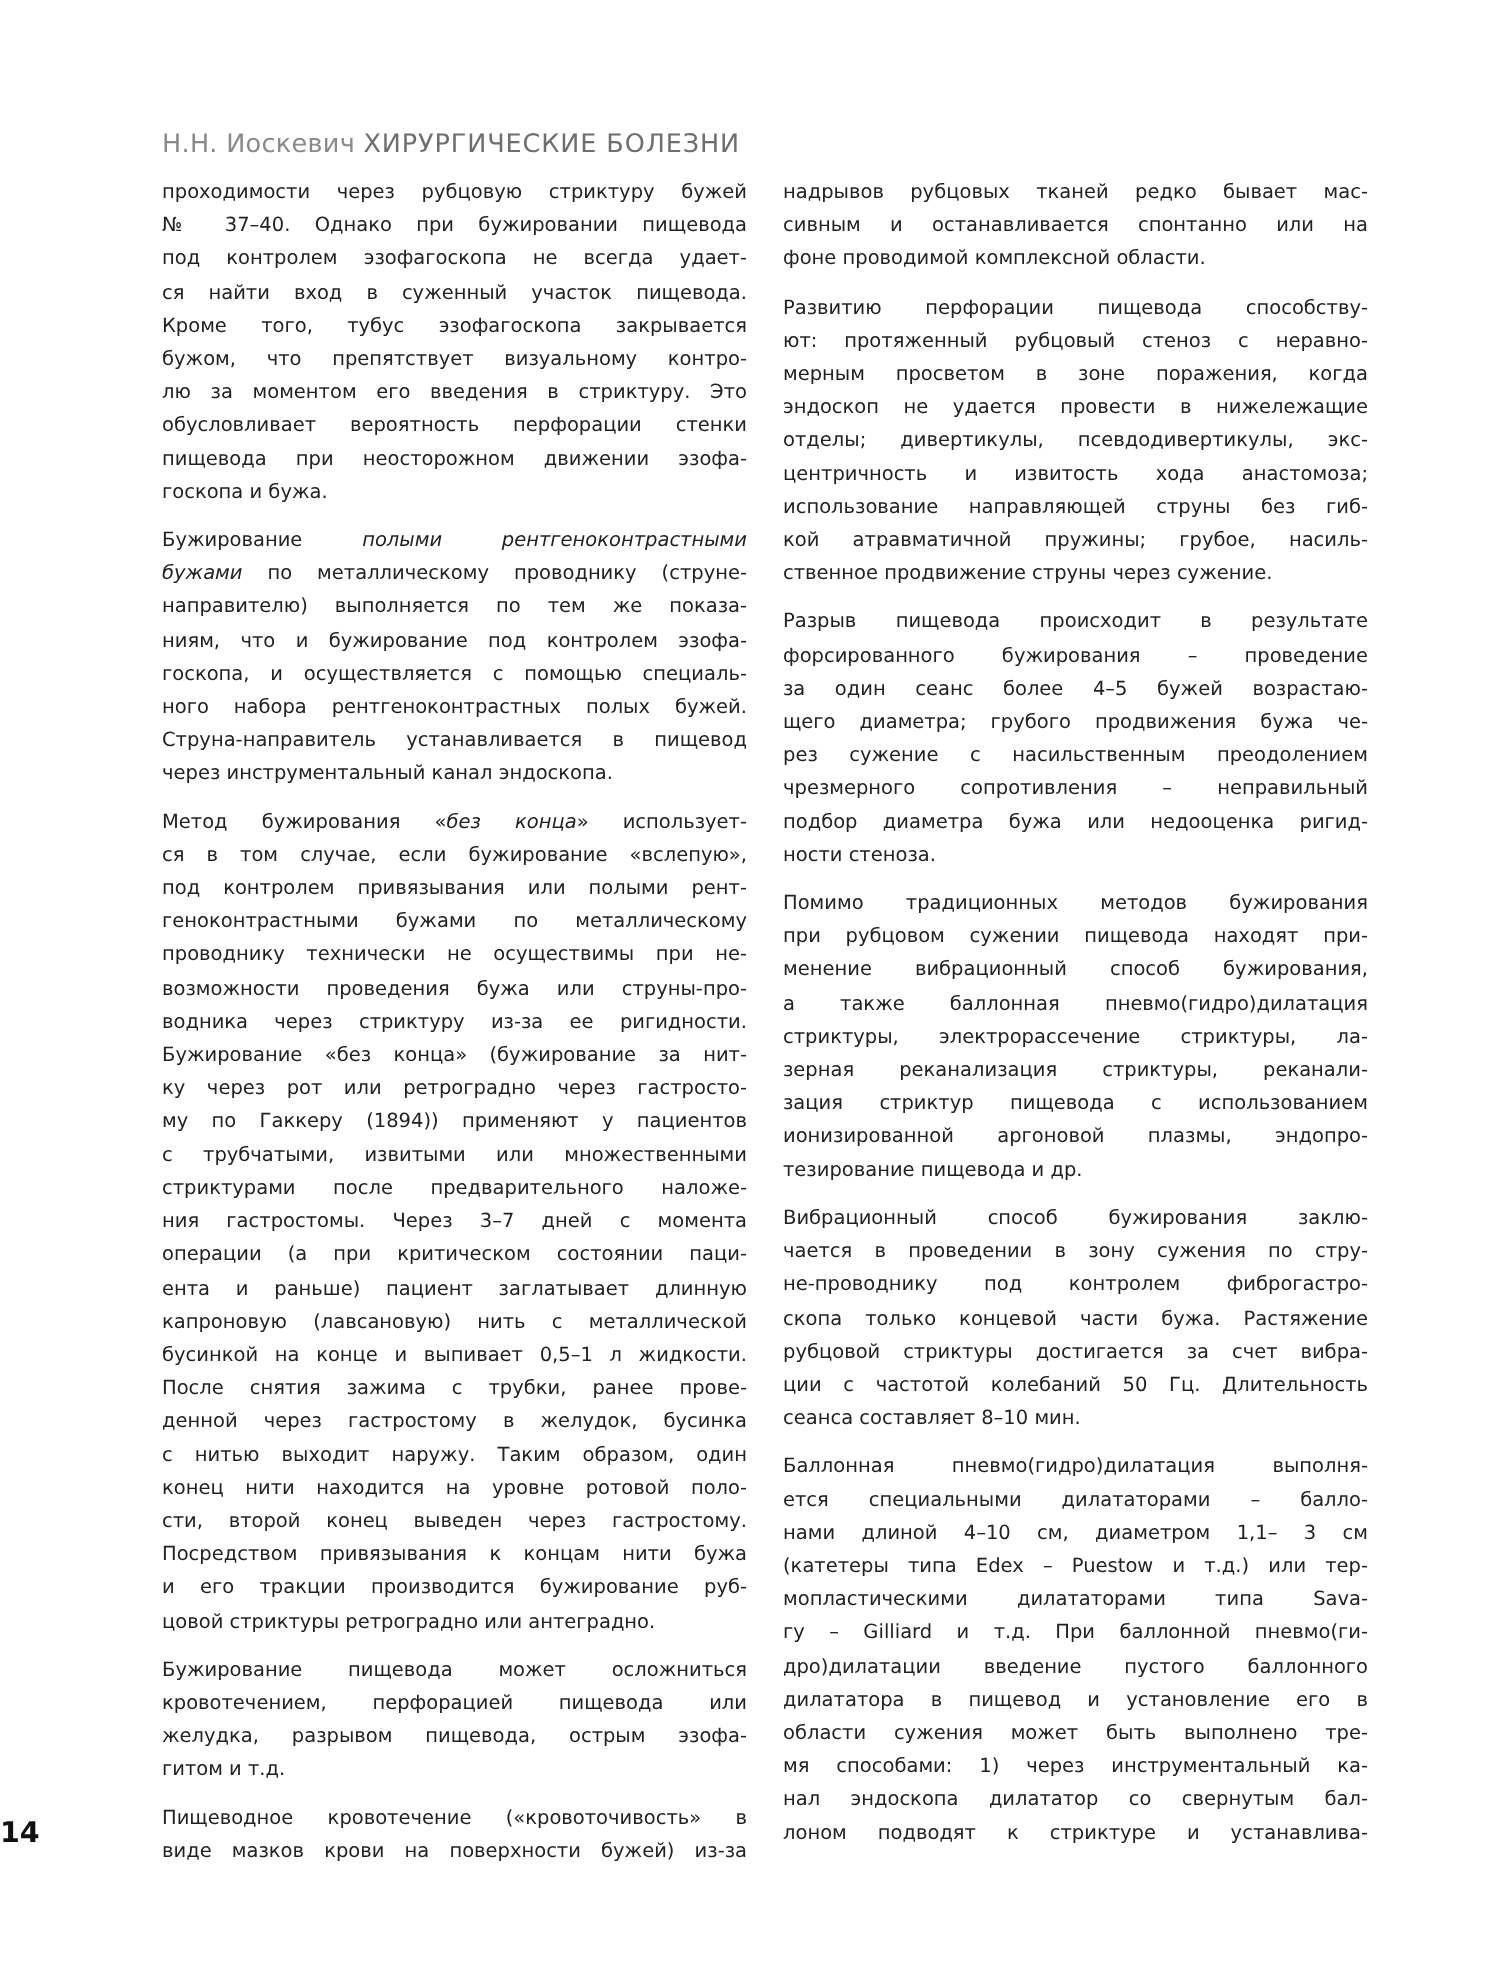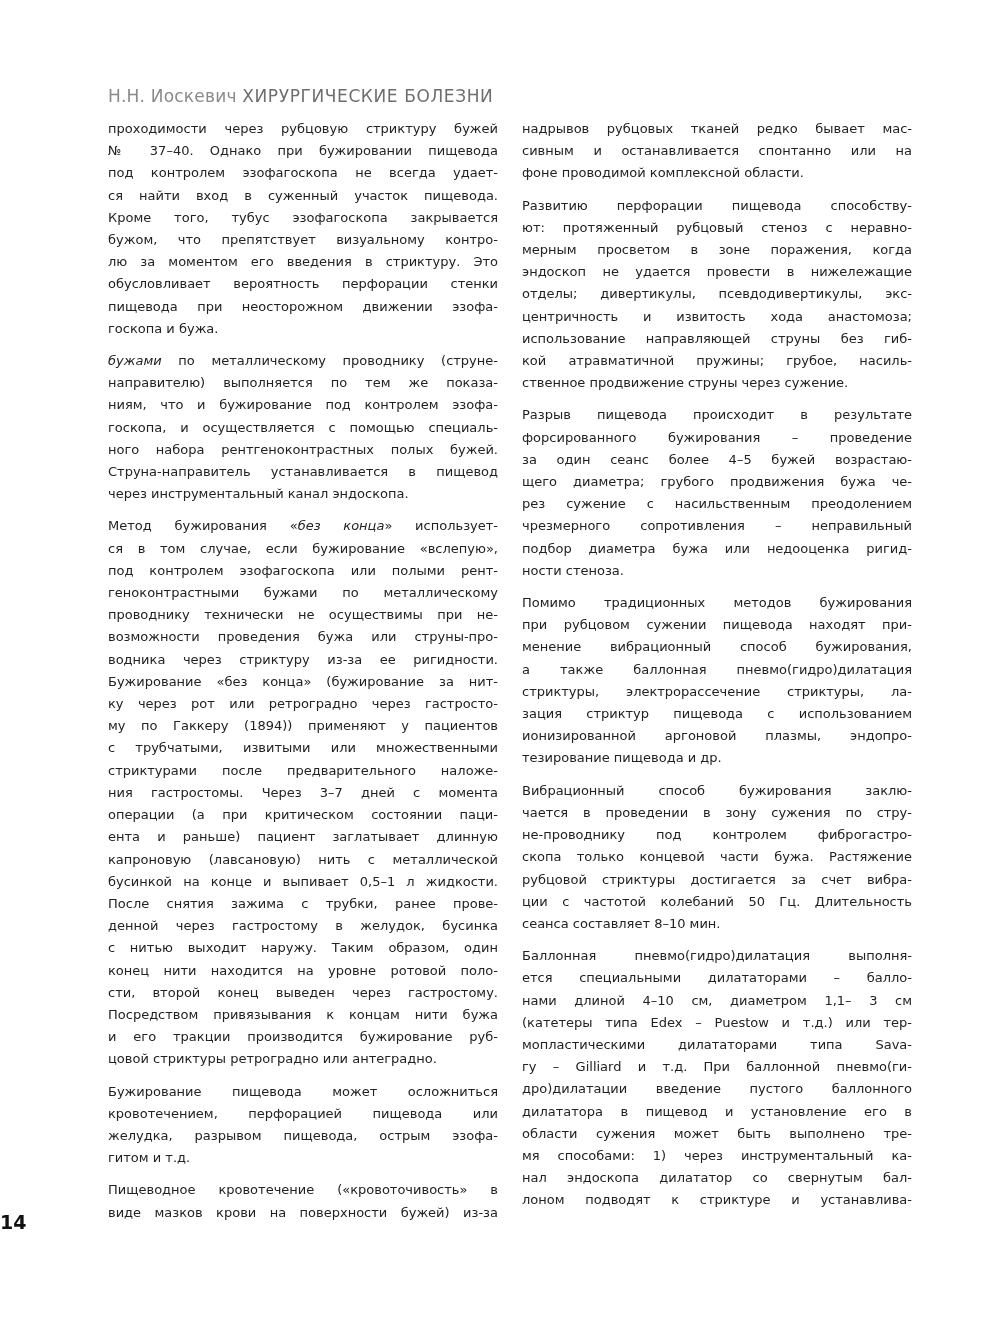--- a/index.html
+++ b/index.html
@@ -45,32 +45,33 @@
         <span class="line">под контролем эзофагоскопа не всегда удает-</span>
         <span class="line">ся найти вход в суженный участок пищевода.</span>
         <span class="line">Кроме того, тубус эзофагоскопа закрывается</span>
         <span class="line">бужом, что препятствует визуальному контро-</span>
         <span class="line">лю за моментом его введения в стриктуру. Это</span>
         <span class="line">обусловливает вероятность перфорации стенки</span>
         <span class="line">пищевода при неосторожном движении эзофа-</span>
         <span class="line last">госкопа и бужа.</span>
       </p>
       <p>
+        <span class="line">Бужирование <em>полыми рентгеноконтрастными</em></span>
         <span class="line"><em>бужами</em> по металлическому проводнику (струне-</span>
         <span class="line">направителю) выполняется по тем же показа-</span>
         <span class="line">ниям, что и бужирование под контролем эзофа-</span>
         <span class="line">госкопа, и осуществляется с помощью специаль-</span>
         <span class="line">ного набора рентгеноконтрастных полых бужей.</span>
         <span class="line">Струна-направитель устанавливается в пищевод</span>
         <span class="line last">через инструментальный канал эндоскопа.</span>
       </p>
       <p>
         <span class="line">Метод бужирования «<em>без конца</em>» использует-</span>
         <span class="line">ся в том случае, если бужирование «вслепую»,</span>
-        <span class="line">под контролем эзофагоскопа или полыми рент-</span>
+        <span class="line">под контролем привязывания или полыми рент-</span>
         <span class="line">геноконтрастными бужами по металлическому</span>
         <span class="line">проводнику технически не осуществимы при не-</span>
         <span class="line">возможности проведения бужа или струны-про-</span>
         <span class="line">водника через стриктуру из-за ее ригидности.</span>
         <span class="line">Бужирование «без конца» (бужирование за нит-</span>
         <span class="line">ку через рот или ретроградно через гастросто-</span>
         <span class="line">му по Гаккеру (1894)) применяют у пациентов</span>
         <span class="line">с трубчатыми, извитыми или множественными</span>
         <span class="line">стриктурами после предварительного наложе-</span>
         <span class="line">ния гастростомы. Через 3–7 дней с момента</span>
@@ -124,20 +125,21 @@
         <span class="line">чрезмерного сопротивления – неправильный</span>
         <span class="line">подбор диаметра бужа или недооценка ригид-</span>
         <span class="line last">ности стеноза.</span>
       </p>
       <p>
         <span class="line">Помимо традиционных методов бужирования</span>
         <span class="line">при рубцовом сужении пищевода находят при-</span>
         <span class="line">менение вибрационный способ бужирования,</span>
         <span class="line">а также баллонная пневмо(гидро)дилатация</span>
         <span class="line">стриктуры, электрорассечение стриктуры, ла-</span>
+        <span class="line">зерная реканализация стриктуры, реканали-</span>
         <span class="line">зация стриктур пищевода с использованием</span>
         <span class="line">ионизированной аргоновой плазмы, эндопро-</span>
         <span class="line last">тезирование пищевода и др.</span>
       </p>
       <p>
         <span class="line">Вибрационный способ бужирования заклю-</span>
         <span class="line">чается в проведении в зону сужения по стру-</span>
         <span class="line">не-проводнику под контролем фиброгастро-</span>
         <span class="line">скопа только концевой части бужа. Растяжение</span>
         <span class="line">рубцовой стриктуры достигается за счет вибра-</span>

